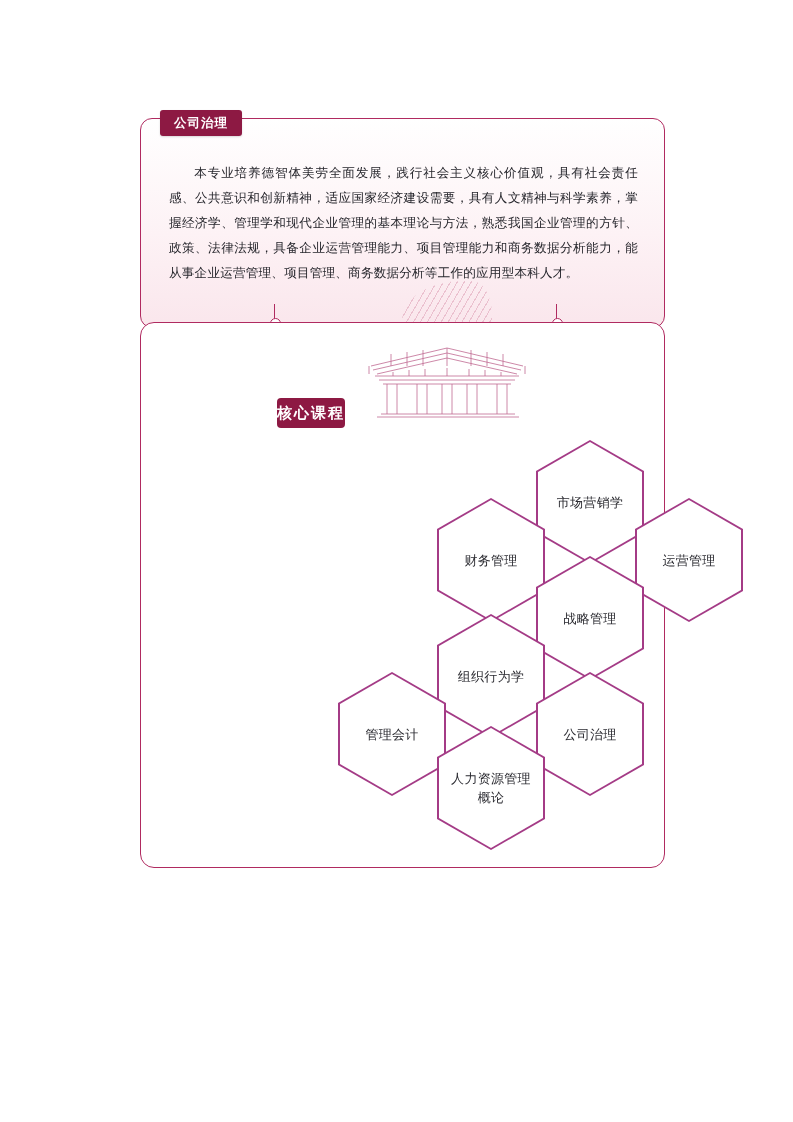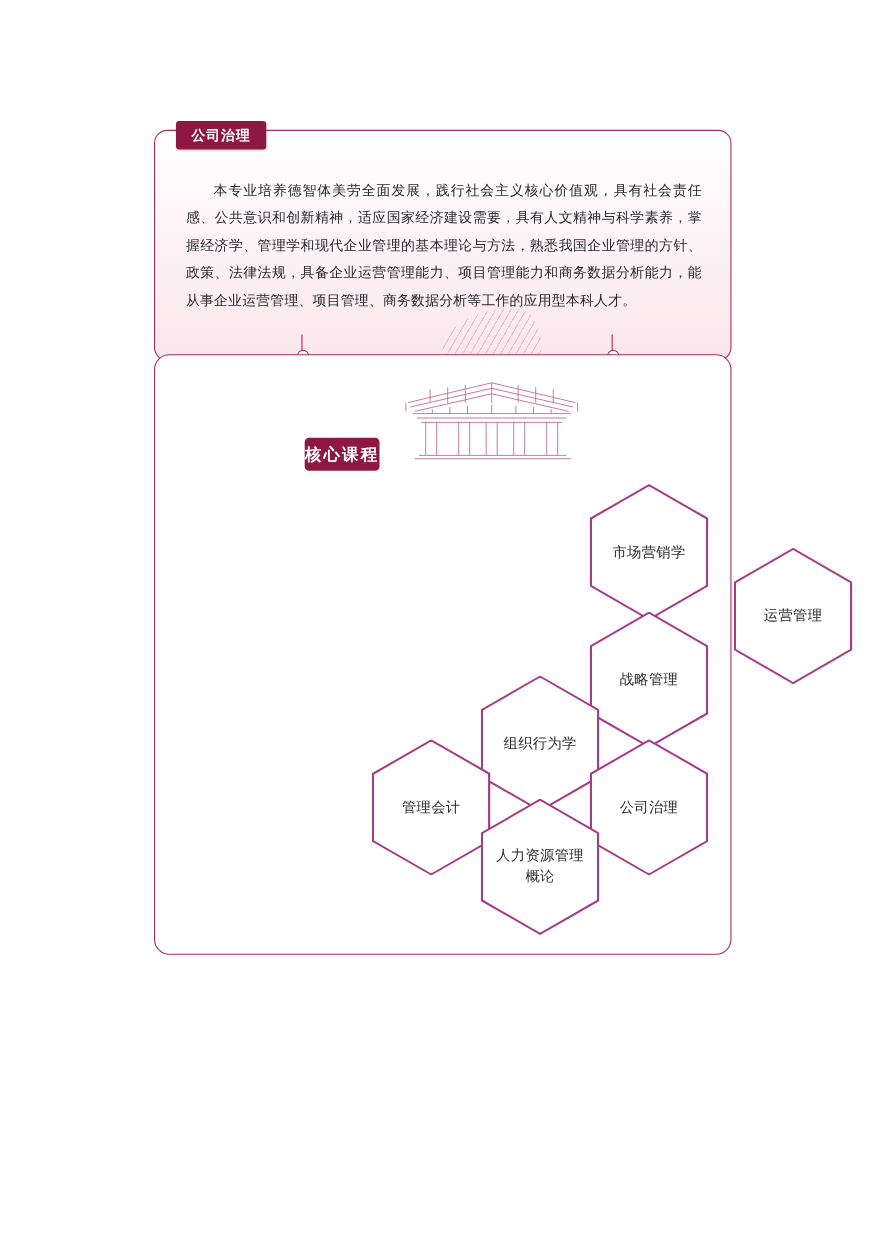--- a/index.html
+++ b/index.html
@@ -225,22 +225,27 @@
   </div>
 
   <div class="hex-grid">
 
     <div class="hex" style="left:396px; top:118px;">
       <div class="hex-inner">
         <span class="hex-label">市场营销学</span>
       </div>
     </div>
 
-
-    <div class="hex" style="left:495px; top:176px;margin-left:32px;">
+    <div class="hex" style="left:297px; top:176px;">
+      <div class="hex-inner">
+        <span class="hex-label">财务管理</span>
+      </div>
+    </div>
+
+    <div class="hex" style="left:495px; top:176px;">
       <div class="hex-inner">
         <span class="hex-label">运营管理</span>
       </div>
     </div>
 
 
     <div class="hex" style="left:396px; top:234px;">
       <div class="hex-inner">
         <span class="hex-label">战略管理</span>
       </div>

